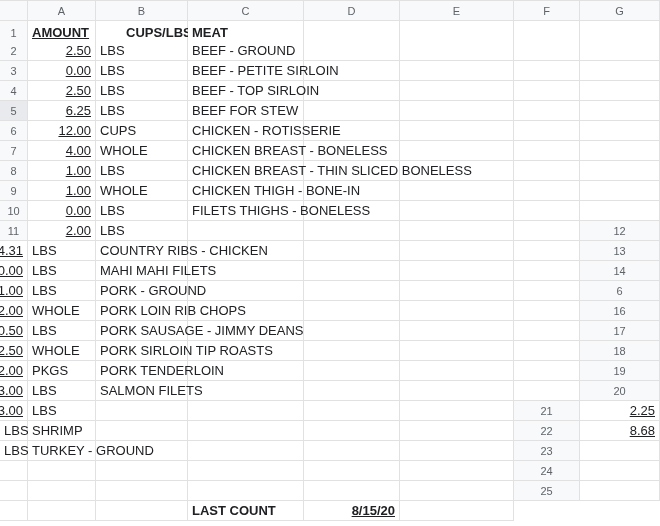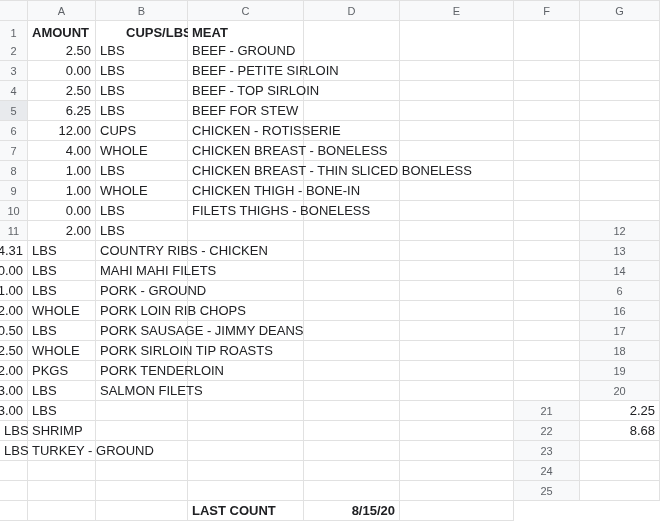--- a/index.html
+++ b/index.html
@@ -34,21 +34,21 @@
   .cell {
     border-right: 1px solid #e1e1e1;
     border-bottom: 1px solid #e1e1e1;
     display: flex;
     align-items: center;
     padding: 0 4px;
     white-space: nowrap;
     overflow: visible;
     background: #fff;
   }
-  .cell.num { justify-content: flex-end; }
+  .cell.num { justify-content: flex-end; text-decoration: underline; }
   .cell.bold { font-weight: 700; }
   .corner {
     background: #f8f9fa;
     border-right: 1px solid #e1e1e1;
     border-bottom: 1px solid #e1e1e1;
   }
   .wrap { position: relative; }
   .overflow { position: relative; z-index: 1; }
 </style>
 </head>

